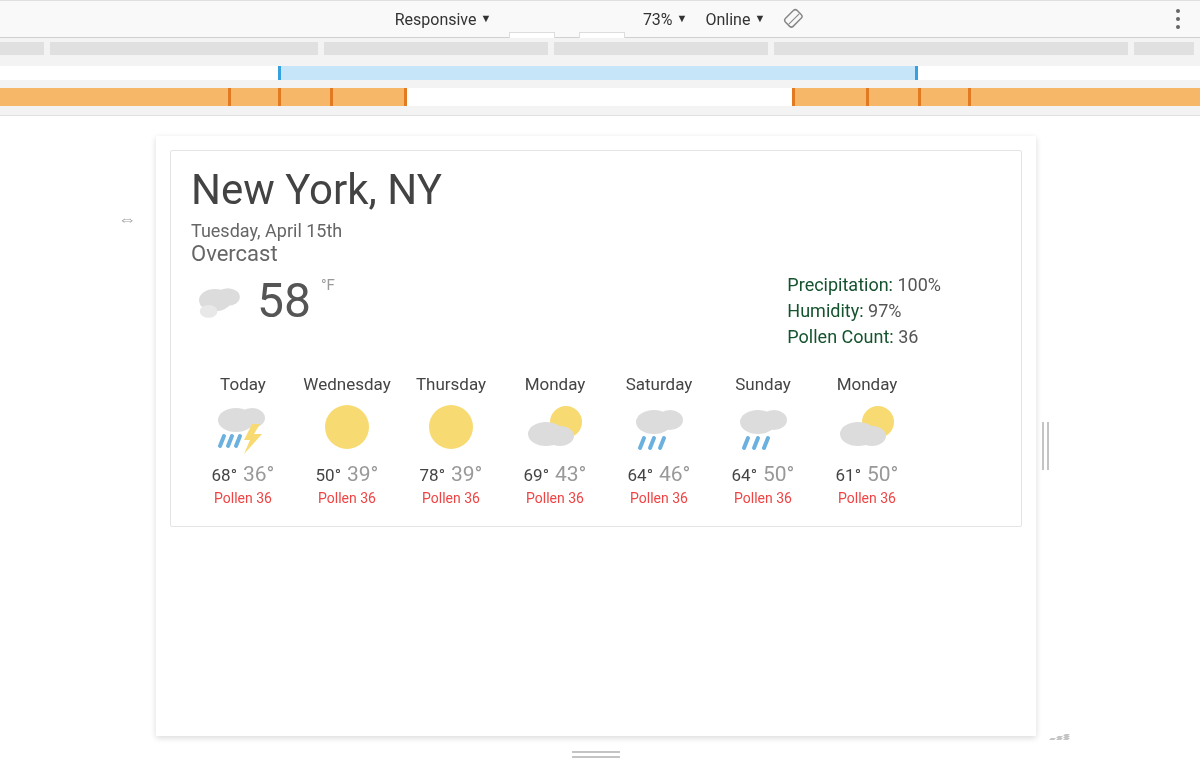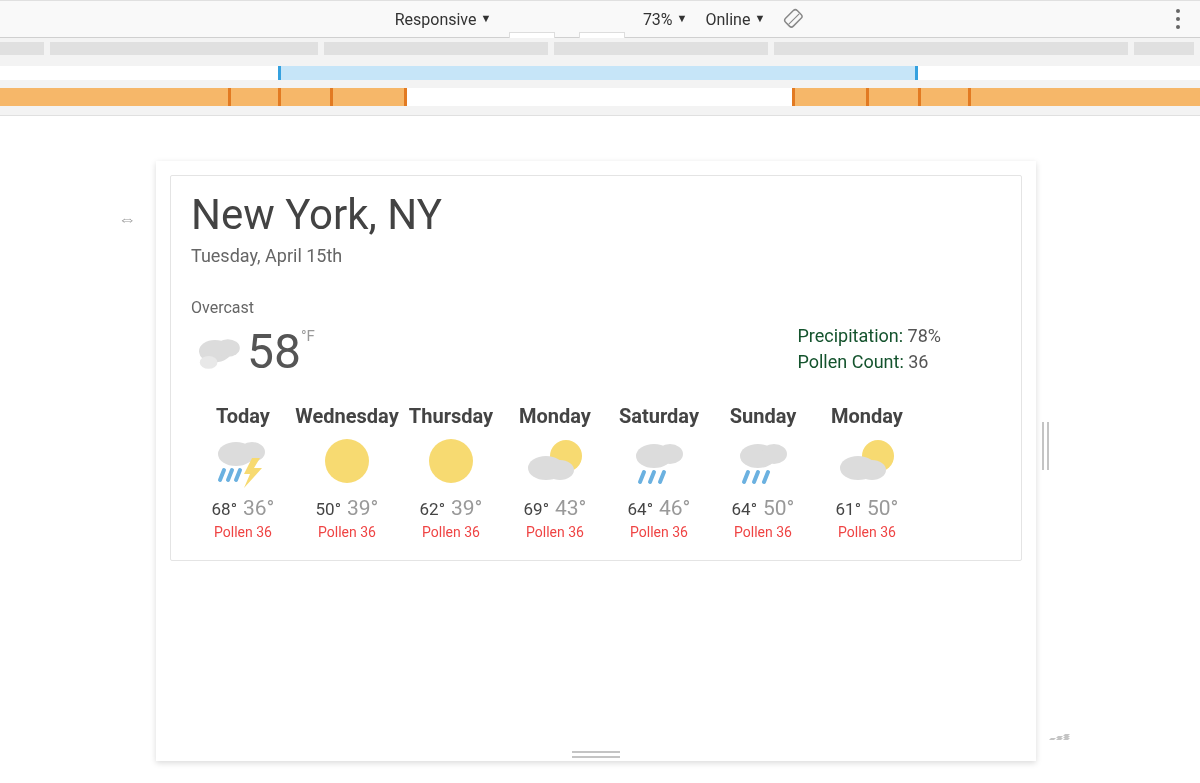--- a/index.html
+++ b/index.html
@@ -22,47 +22,47 @@
   .mq-dev .seg { height: 13px; background: #e0e0e0; margin-top: 4px; }
   .mq-dev .gap { width: 6px; }
   .mq-blue { position: absolute; top: 28px; left: 0; right: 0; height: 14px; background: #fff; }
   .mq-blue .bar { position: absolute; top: 0; left: 278px; width: 640px; height: 14px; background: #c6e5f8; border-left: 3px solid #35a1df; border-right: 3px solid #35a1df; }
   .mq-orange { position: absolute; top: 50px; left: 0; right: 0; height: 18px; background: #fff; }
   .mq-orange .bar { position: absolute; top: 0; height: 18px; background: #f6b769; }
   .mq-orange .tick { position: absolute; top: 0; width: 3px; height: 18px; background: #e27a22; }
 
   
   .stage-wrap { flex: 1; position: relative; background: #fff; }
-  .stage { position: absolute; left: 156px; top: 45px; width: 880px; height: 600px; background: #fff; box-shadow: 0 2px 6px rgba(0,0,0,0.15); }
+  .stage { position: absolute; left: 156px; top: 20px; width: 880px; height: 600px; background: #fff; box-shadow: 0 2px 6px rgba(0,0,0,0.15); }
   .resize-h { position: absolute; left: 118px; top: 92px; color: #999; font-size: 18px; cursor: ew-resize; user-select: none; }
   .resize-right { position: absolute; left: 1036px; top: 30px; width: 18px; height: 600px; display: flex; align-items: center; justify-content: center; cursor: ew-resize; }
   .resize-right .bars { display: flex; gap: 3px; }
   .resize-right .bars span { width: 2px; height: 48px; background: #c4c4c4; }
   .resize-corner { position: absolute; left: 1050px; top: 618px; font-size: 18px; color: #bbb; cursor: nwse-resize; user-select: none; line-height: 12px; }
   .resize-corner div { display:flex; gap:2px; justify-content:flex-end; }
   .resize-corner span { width:5px; height:2px; background:#c4c4c4; transform: skewX(-45deg); display:inline-block; }
   .resize-bottom { position: absolute; left: 156px; top: 630px; width: 880px; height: 16px; display: flex; align-items: center; justify-content: center; cursor: ns-resize; }
   .resize-bottom .bars { display: flex; flex-direction: column; gap: 3px; }
   .resize-bottom .bars span { height: 2px; width: 48px; background: #c4c4c4; }
 
   
   .card { margin: 14px; padding: 14px 20px 20px; border: 1px solid #e4e4e4; border-radius: 2px; background: #fff; }
   .city { font-size: 42px; font-weight: 400; color: #434343; margin-bottom: 6px; }
   .date { font-size: 18px; color: #666; }
-  .cond { font-size: 16px; color: #666; margin-bottom: 6px; margin-top: 32px; }
+  .cond { font-size: 22px; color: #666; margin-bottom: 6px; }
   .current-row { display: flex; align-items: flex-start; gap: 40px; }
-  .now { display: flex; align-items: center; }
+  .now { display: flex; align-items: center; gap: 10px; }
   .now .temp { font-size: 48px; color: #555; font-weight: 400; }
   .now .unit { font-size: 15px; color: #999; position: relative; top: -16px; }
   .details { margin-left: auto; padding-right: 60px; font-size: 18px; line-height: 1.45; }
   .details .lbl { color: #14532d; }
   .details .val { color: #555; }
   .forecast { display: flex; gap: 0; margin-top: 24px; }
   .day { width: 104px; text-align: center; }
-  .day .name { font-weight: 700; font-size: 20px; color: #444; margin-bottom: 6px; }
+  .day .name { font-weight: 400; font-size: 17px; color: #444; margin-bottom: 6px; }
   .day .hi { font-size: 17px; color: #444; margin-right: 6px; }
   .day .lo { font-size: 21px; color: #999; }
   .day .pollen { font-size: 14px; color: #ef4444; margin-top: 4px; }
   .wicon { width: 70px; height: 54px; margin: 4px auto 8px; }
   .wicon svg { width: 100%; height: 100%; display: block; }
 </style>
 </head>
 <body>
 
 <div class="tb">
@@ -144,21 +144,22 @@
                   <ellipse cx="30" cy="26" rx="20" ry="14"></ellipse>
                   <ellipse cx="46" cy="22" rx="15" ry="11"></ellipse>
                   <ellipse cx="22" cy="40" rx="11" ry="8" fill="#e8e8e8"></ellipse>
                 </g>
               </svg>
           </div>
           <span class="temp">58</span>
           <span class="unit">°F</span>
         </div>
         <div class="details">
-          <div><span class="lbl">Precipitation:</span> <span class="val">78%</span></div>
+          <div><span class="lbl">Precipitation:</span> <span class="val">100%</span></div>
+          <div><span class="lbl">Humidity:</span> <span class="val">97%</span></div>
           <div><span class="lbl">Pollen Count:</span> <span class="val">36</span></div>
         </div>
       </div>
 
       <div class="forecast">
 
       <div class="day">
             <div class="name">Today</div>
             <div class="wicon">
               <svg viewBox="0 0 70 54">
@@ -187,21 +188,21 @@
             <div><span class="hi">50°</span><span class="lo">39°</span></div>
             <div class="pollen">Pollen 36</div>
           </div>
           <div class="day">
             <div class="name">Thursday</div>
             <div class="wicon">
               <svg viewBox="0 0 70 54">
                 <circle cx="35" cy="27" r="22" fill="#f7da71"></circle>
               </svg>
             </div>
-            <div><span class="hi">62°</span><span class="lo">39°</span></div>
+            <div><span class="hi">78°</span><span class="lo">39°</span></div>
             <div class="pollen">Pollen 36</div>
           </div>
           <div class="day">
             <div class="name">Monday</div>
             <div class="wicon">
               <svg viewBox="0 0 70 54">
                 <circle cx="46" cy="22" r="16" fill="#f7da71"></circle>
                 <g fill="#dcdcdc">
                   <ellipse cx="26" cy="34" rx="18" ry="12"></ellipse>
                   <ellipse cx="40" cy="36" rx="14" ry="10"></ellipse>

